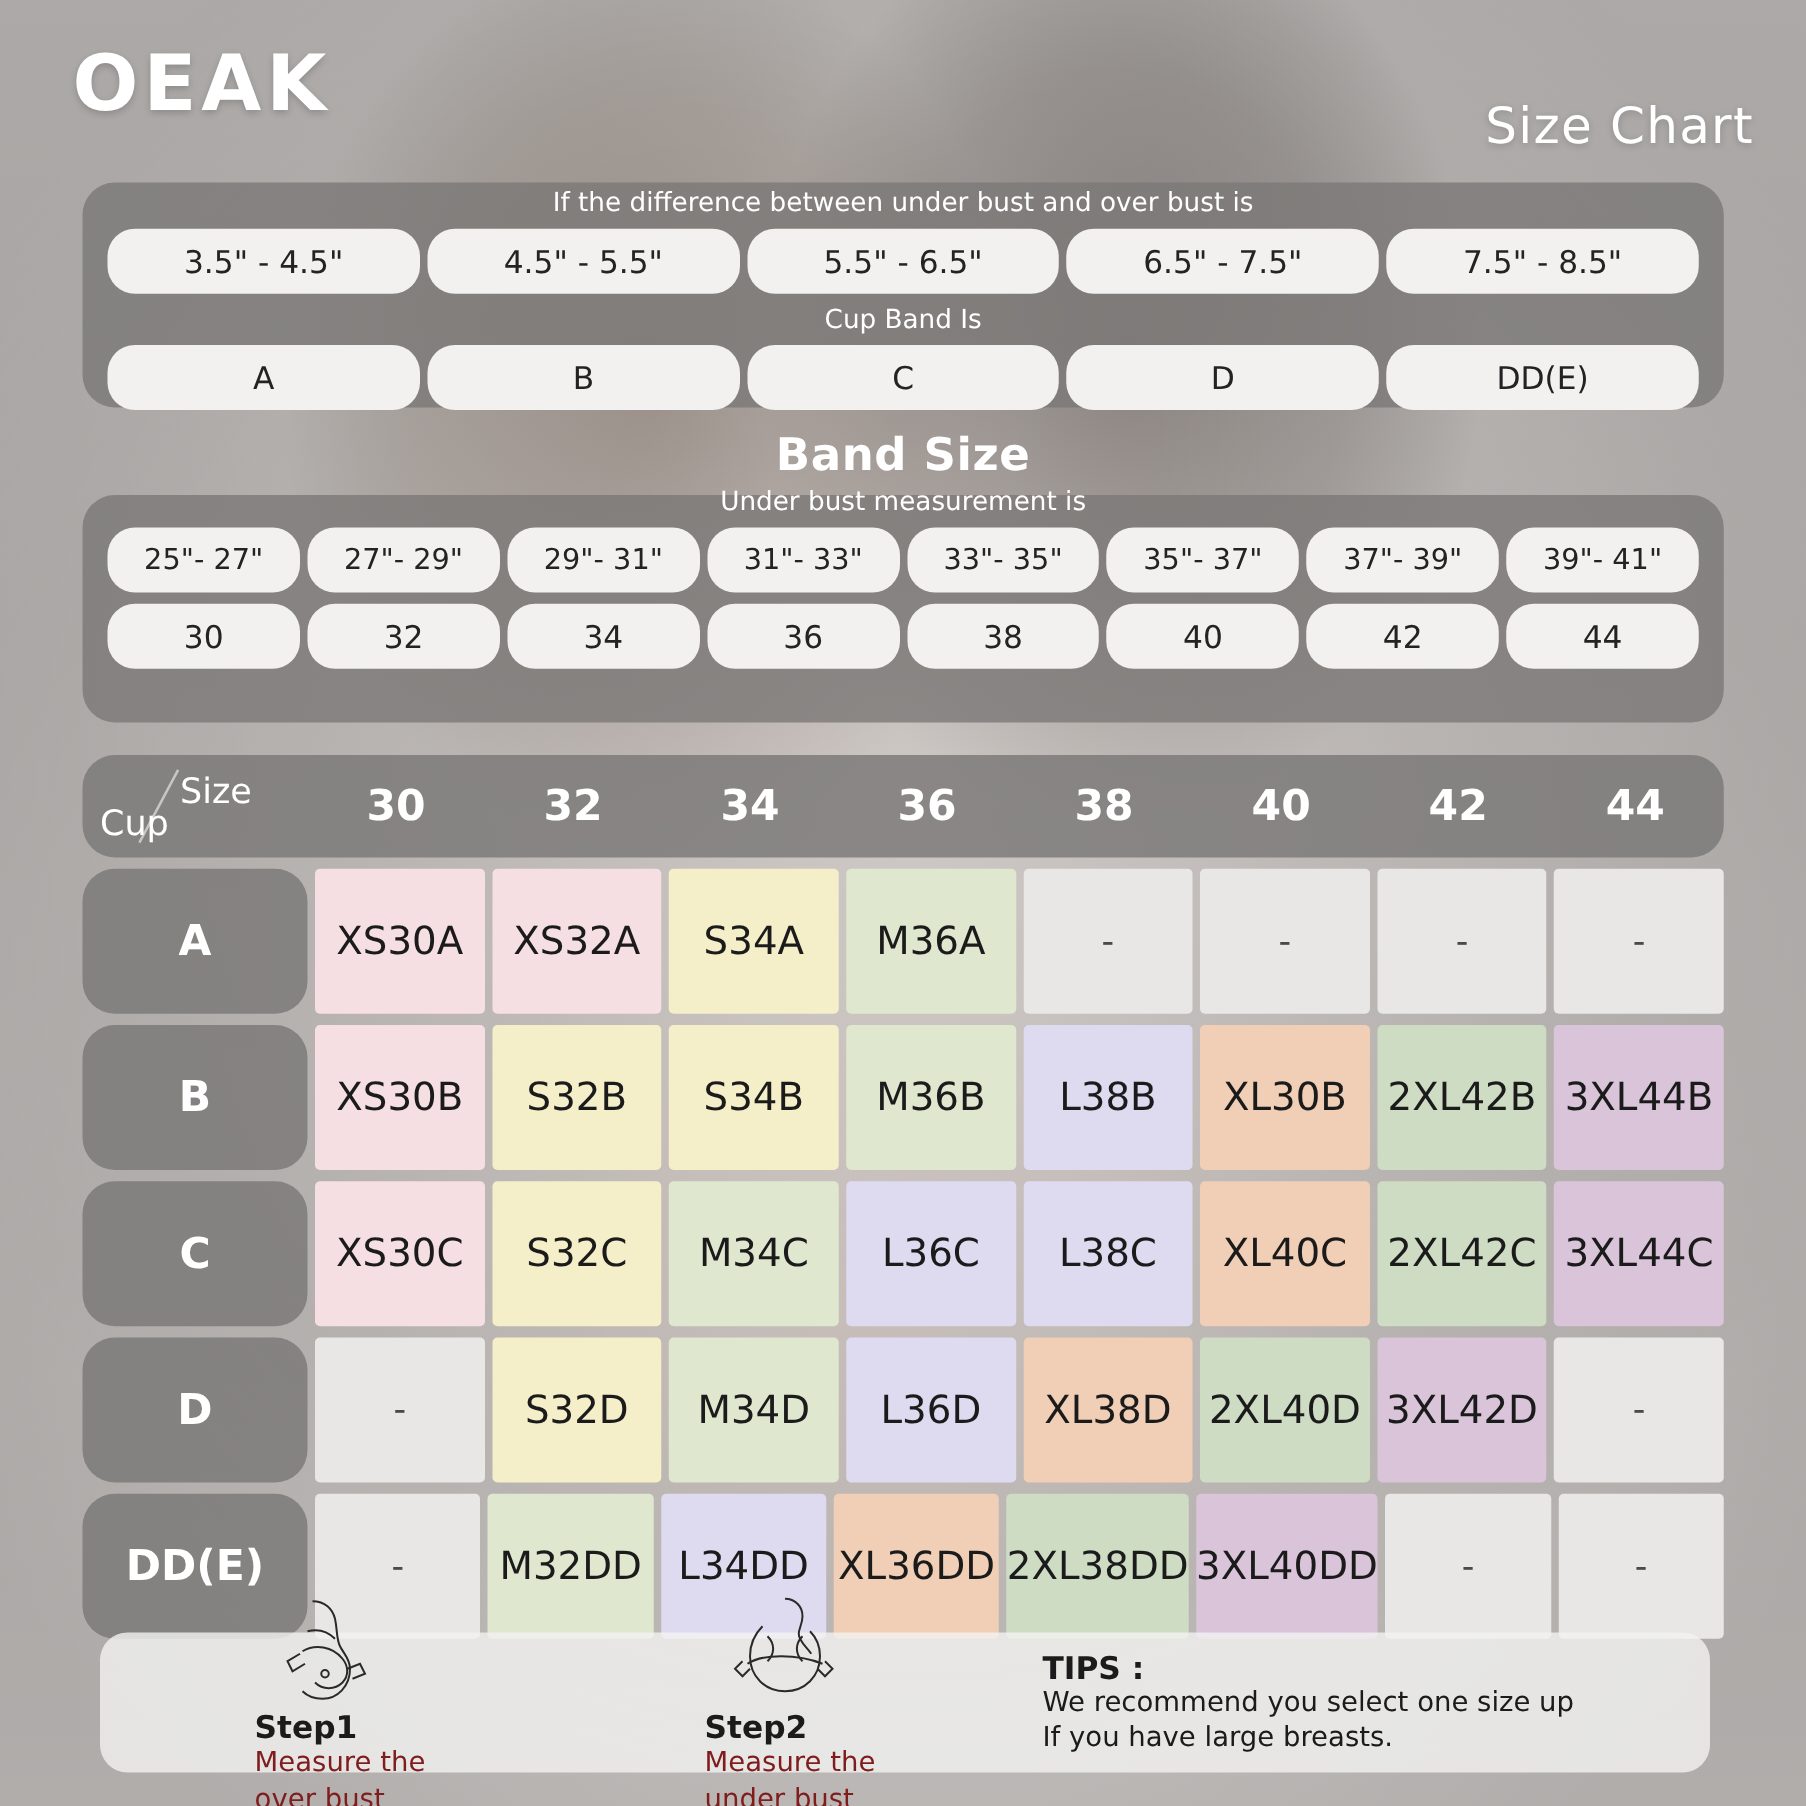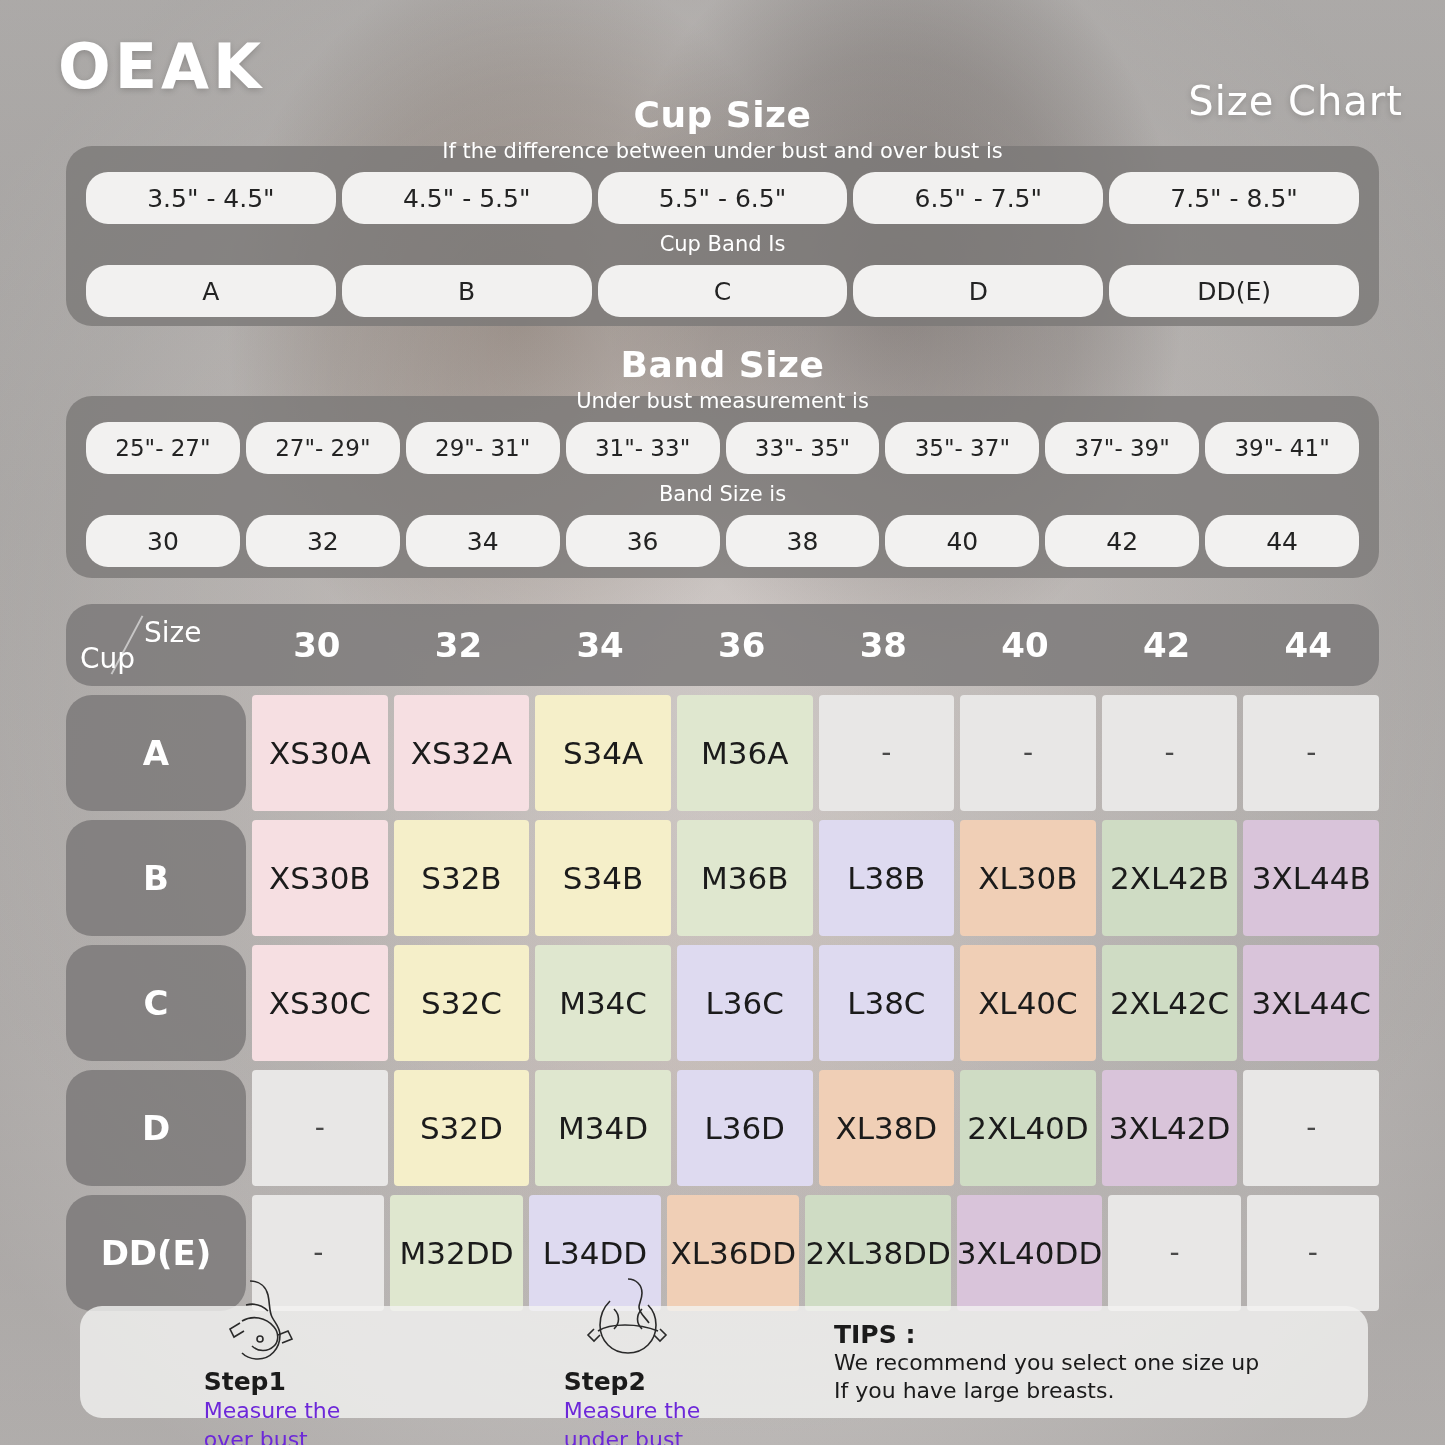--- a/index.html
+++ b/index.html
@@ -173,39 +173,38 @@
     align-items: center;
   }
   .step {
     display: flex; align-items: center;
     padding-left: 16px;
     flex-direction: column;
   }
   .step-ico { width: 96px; height: 96px; flex: 0 0 96px; }
   .step-txt { margin-left: 8px; }
   .step-title { font-size: 25px; font-weight: 700; color: #1b1b1b; }
-  .step-desc { font-size: 22px; color: #6d28d9; line-height: 1.22; margin-top: 2px; }
+  .step-desc { font-size: 22px; color: #7f1d1d; line-height: 1.22; margin-top: 2px; }
   .tips { margin-left: 34px; }
   .tips-title { font-size: 25px; font-weight: 700; color: #1b1b1b; }
   .tips-line { font-size: 22px; color: #1b1b1b; line-height: 1.25; }
 </style>
 </head>
 <body>
 
 <div class="page">
   <div class="bg-photo"></div>
   <div class="bg-vignette"></div>
 
   <div class="content">
 
     <div class="logo">OEAK</div>
     <div class="size-chart-title">Size Chart</div>
 
     <div class="panel" style="left:66px; top:146px; width:1313px; height:180px;">
-      <div class="panel-title" style="margin-top:-52px;">Cup Size</div>
       <div class="panel-sub" style="margin-top:4px;">If the  difference between under bust and over bust is</div>
       <div class="row">
         <div class="cell">3.5" -  4.5"</div>
         <div class="cell">4.5" -  5.5"</div>
         <div class="cell">5.5" -  6.5"</div>
         <div class="cell">6.5" -  7.5"</div>
         <div class="cell">7.5" -  8.5"</div>
       </div>
       <div class="panel-sub" style="margin-top:8px;">Cup Band Is</div>
       <div class="row">
@@ -223,21 +222,20 @@
       <div class="row">
         <div class="cell band">25"- 27"</div>
         <div class="cell band">27"- 29"</div>
         <div class="cell band">29"- 31"</div>
         <div class="cell band">31"- 33"</div>
         <div class="cell band">33"- 35"</div>
         <div class="cell band">35"- 37"</div>
         <div class="cell band">37"- 39"</div>
         <div class="cell band">39"- 41"</div>
       </div>
-      <div class="panel-sub" style="margin-top:8px;">Band Size is</div>
       <div class="row">
         <div class="cell">30</div>
         <div class="cell">32</div>
         <div class="cell">34</div>
         <div class="cell">36</div>
         <div class="cell">38</div>
         <div class="cell">40</div>
         <div class="cell">42</div>
         <div class="cell">44</div>
       </div>

